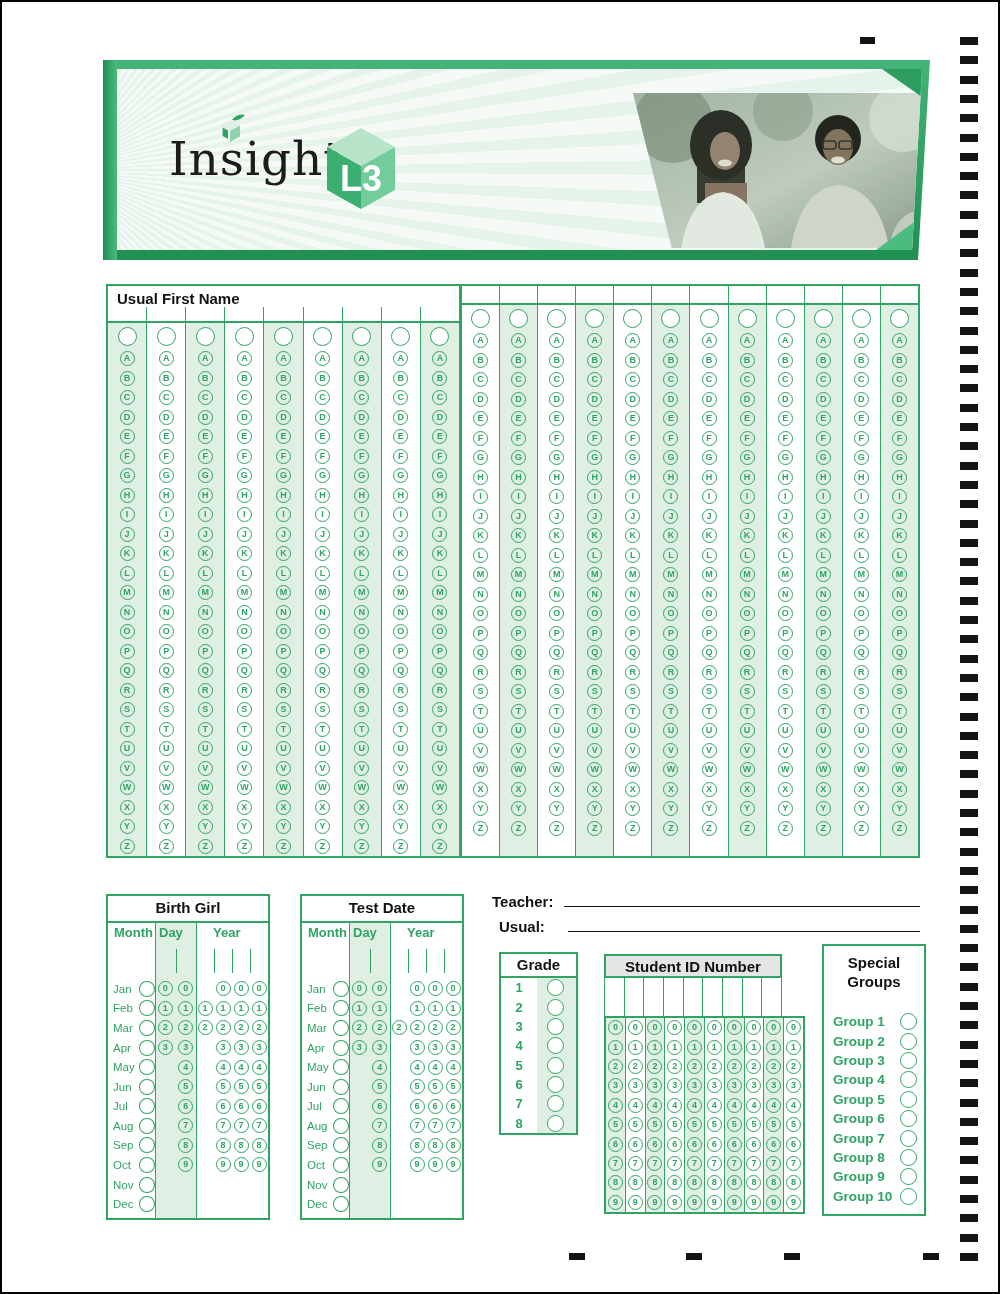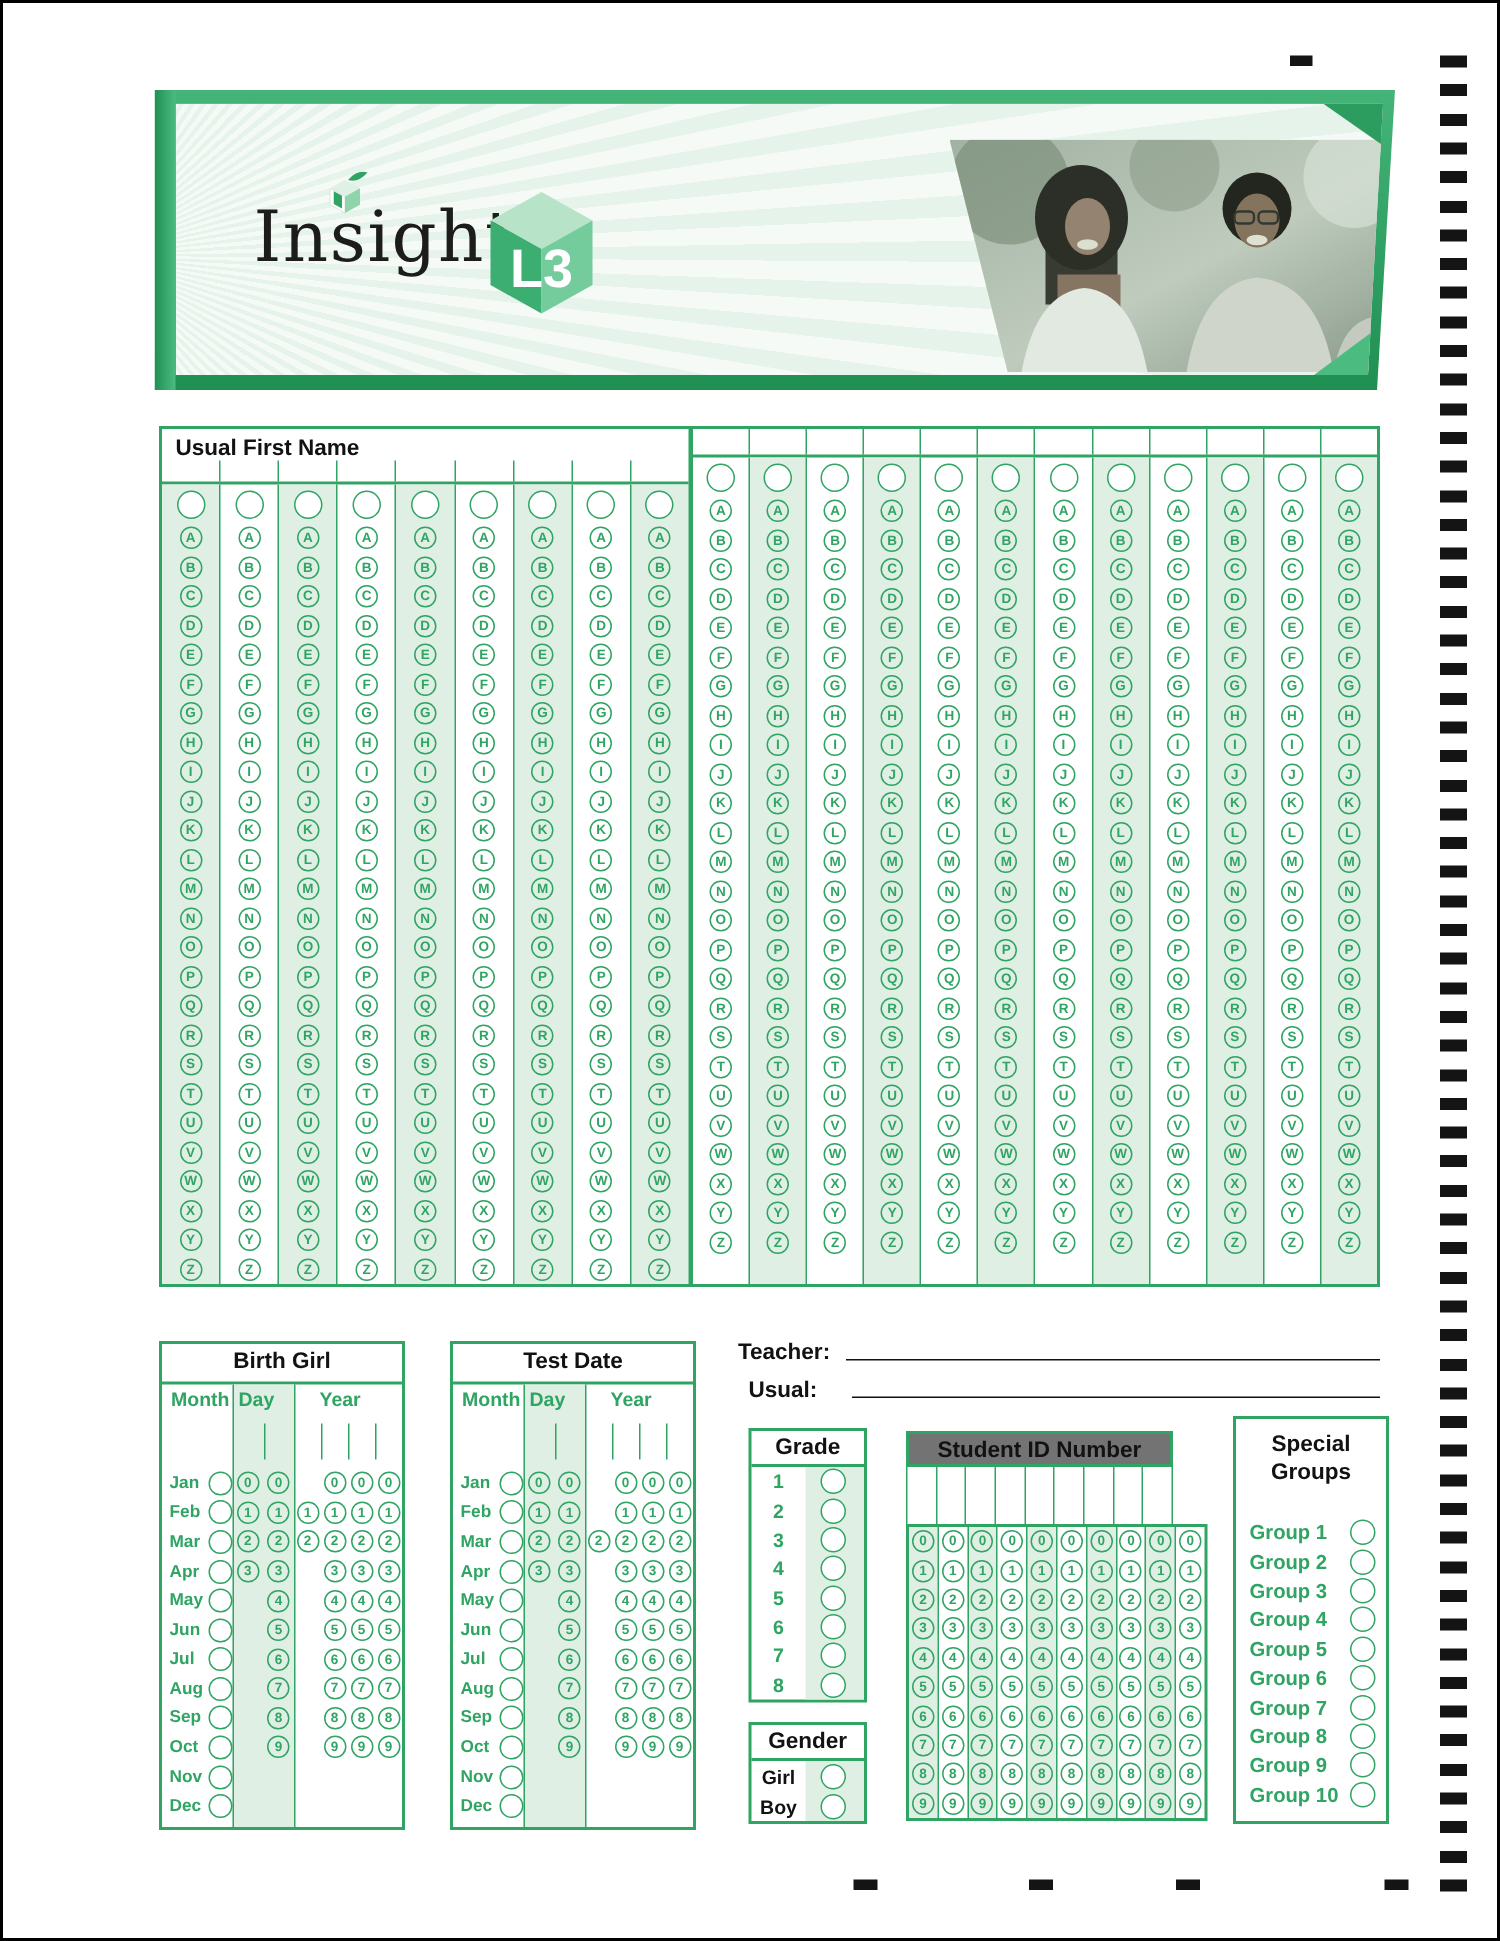--- a/index.html
+++ b/index.html
@@ -64,21 +64,21 @@
   .dbody{position:relative;height:295px;}
   .dshade{position:absolute;left:47px;top:0;width:41px;bottom:0;background:var(--shade);}
   .dvline{position:absolute;top:0;bottom:0;width:0;border-left:1.5px solid var(--green);}
   .dhead{position:absolute;top:2px;left:0;right:0;height:20px;}
   .dhead span{position:absolute;font-weight:bold;font-size:13px;color:var(--green);}
   .dh-month{left:6px;} .dh-day{left:51px;} .dh-year{left:105px;}
   .dtick{position:absolute;top:26px;height:24px;width:0;border-left:1.2px solid var(--green);}
   .drows{position:absolute;top:56px;left:0;right:0;bottom:4px;display:flex;flex-direction:column;}
   .drow{flex:1;display:grid;grid-template-columns:47px 20.5px 20.5px 18px 18px 18px 18px;align-items:center;}
   .dmcell{display:flex;align-items:center;padding-left:5px;}
-  .dmcell .mlabel{width:26px;font-weight:bold;font-size:11.5px;color:var(--green);}
+  .dmcell .mlabel{width:26px;font-weight:normal;font-size:11.5px;color:var(--green);}
   .mcirc{width:16px;height:16px;border:1.5px solid var(--green);border-radius:50%;
          box-sizing:border-box;background:#fff;margin-left:1px;}
   .dcell{display:flex;align-items:center;justify-content:center;}
 
   
   .hline{position:absolute;height:0;border-top:1.5px solid #111;}
   .flabel{position:absolute;font-weight:bold;font-size:15px;color:var(--ink);}
 
   
   .gbox{position:absolute;left:497px;width:79px;border:2px solid var(--green);
@@ -89,21 +89,21 @@
   .grows{position:relative;display:flex;flex-direction:column;height:calc(100% - 24px);}
   .gshade{position:absolute;left:36px;top:0;right:0;bottom:0;background:var(--shade);}
   .grow{flex:1;display:flex;align-items:center;position:relative;}
   .gnum{width:36px;text-align:center;font-weight:bold;font-size:13px;color:var(--green);}
   .gword{width:36px;text-align:center;font-weight:bold;font-size:13px;color:var(--ink);}
   .gcirc{width:17px;height:17px;border:1.5px solid var(--green);border-radius:50%;
          box-sizing:border-box;background:#fff;margin-left:10px;}
 
   
   .idtitle{position:absolute;left:602px;top:952px;width:178px;height:24px;border:2px solid var(--green);
-        box-sizing:border-box;text-align:center;font-weight:bold;font-size:15px;color:var(--ink);padding-top:2px;background:#737373;}
+        box-sizing:border-box;text-align:center;font-weight:bold;font-size:15px;color:var(--ink);padding-top:2px;background:#e5e5e5;}
   .idwrite{position:absolute;left:602px;top:976px;width:178px;height:38px;display:flex;
         border-left:1.5px solid var(--green);border-right:1.5px solid var(--green);box-sizing:border-box;}
   .idw{flex:1;border-right:1.5px solid var(--green);}
   .idw:last-child{border-right:none;}
   .idgrid{position:absolute;left:602px;top:1014px;width:201px;height:198px;border:2px solid var(--green);
         box-sizing:border-box;display:flex;background:#fff;}
   .idcol{flex:1;display:flex;flex-direction:column;}
   .idcol + .idcol{border-left:1px solid var(--green);}
   .idcol.shaded{background:var(--shade);}
   .idcell{flex:1;display:flex;align-items:center;justify-content:center;}
@@ -2509,34 +2509,20 @@
           <div class="gnum">7</div>
           <div class="gcirc"></div>
         </div>
         <div class="grow">
           <div class="gnum">8</div>
           <div class="gcirc"></div>
         </div>
       </div>
   </div>
 
-  <div class="gbox gender">
-    <div class="gtitle">Gender</div>
-    <div class="grows">
-      <div class="gshade"></div>
-    <div class="grow">
-          <div class="gword">Girl</div>
-          <div class="gcirc"></div>
-        </div>
-        <div class="grow">
-          <div class="gword">Boy</div>
-          <div class="gcirc"></div>
-        </div>
-      </div>
-  </div>
 
   <div class="idtitle">Student ID Number</div>
   <div class="idwrite">
       <div class="idw"></div>
       <div class="idw"></div>
       <div class="idw"></div>
       <div class="idw"></div>
       <div class="idw"></div>
       <div class="idw"></div>
       <div class="idw"></div>

